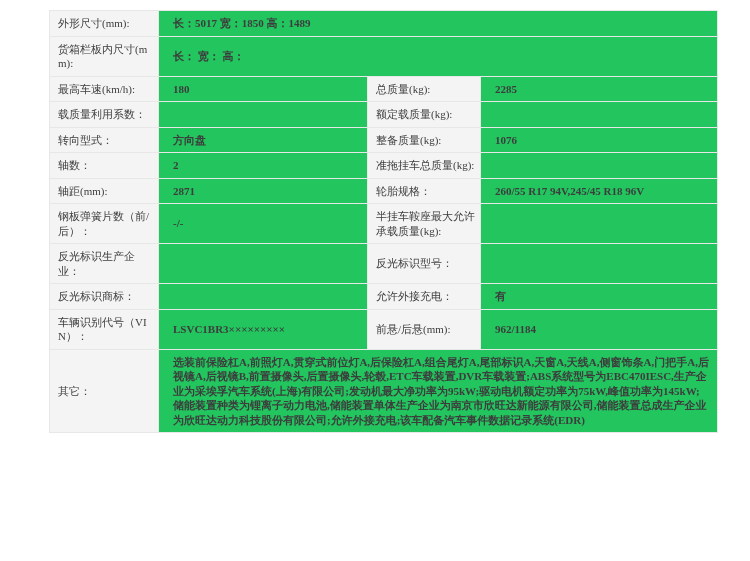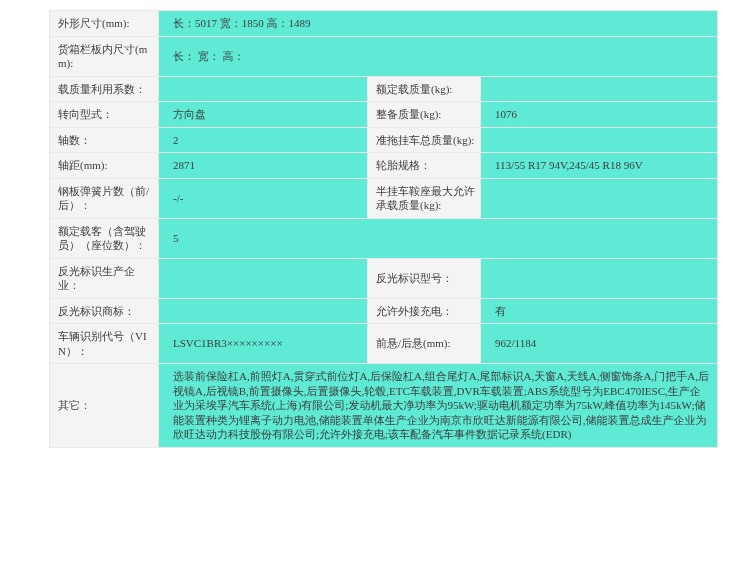--- a/index.html
+++ b/index.html
@@ -29,22 +29,23 @@
     line-height: 14.5px;
     padding: 5px 8px;
     word-break: break-all;
     overflow-wrap: break-word;
   }
   table.spec td.label {
     background: #f4f4f4;
     padding: 5px 4px 5px 8px;
   }
   table.spec td.value {
-    background: #5eead4;
+    background: #22c55e;
     padding-left: 14px;
+    font-weight: bold;
   }
   col.c1 { width: 109px; }
   col.c2 { width: 209px; }
   col.c3 { width: 113px; }
   col.c4 { width: 237px; }
 </style>
 </head>
 <body>
 
 <div class="page">
@@ -58,20 +59,26 @@
     <tbody>
         <tr>
           <td class="label">外形尺寸(mm):</td>
           <td class="value" colspan="3">长：5017 宽：1850 高：1489</td>
         </tr>
         <tr>
           <td class="label">货箱栏板内尺寸(mm):</td>
           <td class="value" colspan="3">长： 宽： 高：</td>
         </tr>
         <tr>
+          <td class="label">最高车速(km/h):</td>
+          <td class="value">180</td>
+          <td class="label">总质量(kg):</td>
+          <td class="value">2285</td>
+        </tr>
+        <tr>
           <td class="label">载质量利用系数：</td>
           <td class="value"></td>
           <td class="label">额定载质量(kg):</td>
           <td class="value"></td>
         </tr>
         <tr>
           <td class="label">转向型式：</td>
           <td class="value">方向盘</td>
           <td class="label">整备质量(kg):</td>
           <td class="value">1076</td>
@@ -79,31 +86,27 @@
         <tr>
           <td class="label">轴数：</td>
           <td class="value">2</td>
           <td class="label">准拖挂车总质量(kg):</td>
           <td class="value"></td>
         </tr>
         <tr>
           <td class="label">轴距(mm):</td>
           <td class="value">2871</td>
           <td class="label">轮胎规格：</td>
-          <td class="value">113/55 R17 94V,245/45 R18 96V</td>
+          <td class="value">260/55 R17 94V,245/45 R18 96V</td>
         </tr>
         <tr>
           <td class="label">钢板弹簧片数（前/后）：</td>
           <td class="value">-/-</td>
           <td class="label">半挂车鞍座最大允许承载质量(kg):</td>
           <td class="value"></td>
-        </tr>
-        <tr>
-          <td class="label">额定载客（含驾驶员）（座位数）：</td>
-          <td class="value" colspan="3">5</td>
         </tr>
         <tr>
           <td class="label">反光标识生产企业：</td>
           <td class="value"></td>
           <td class="label">反光标识型号：</td>
           <td class="value"></td>
         </tr>
         <tr>
           <td class="label">反光标识商标：</td>
           <td class="value"></td>

